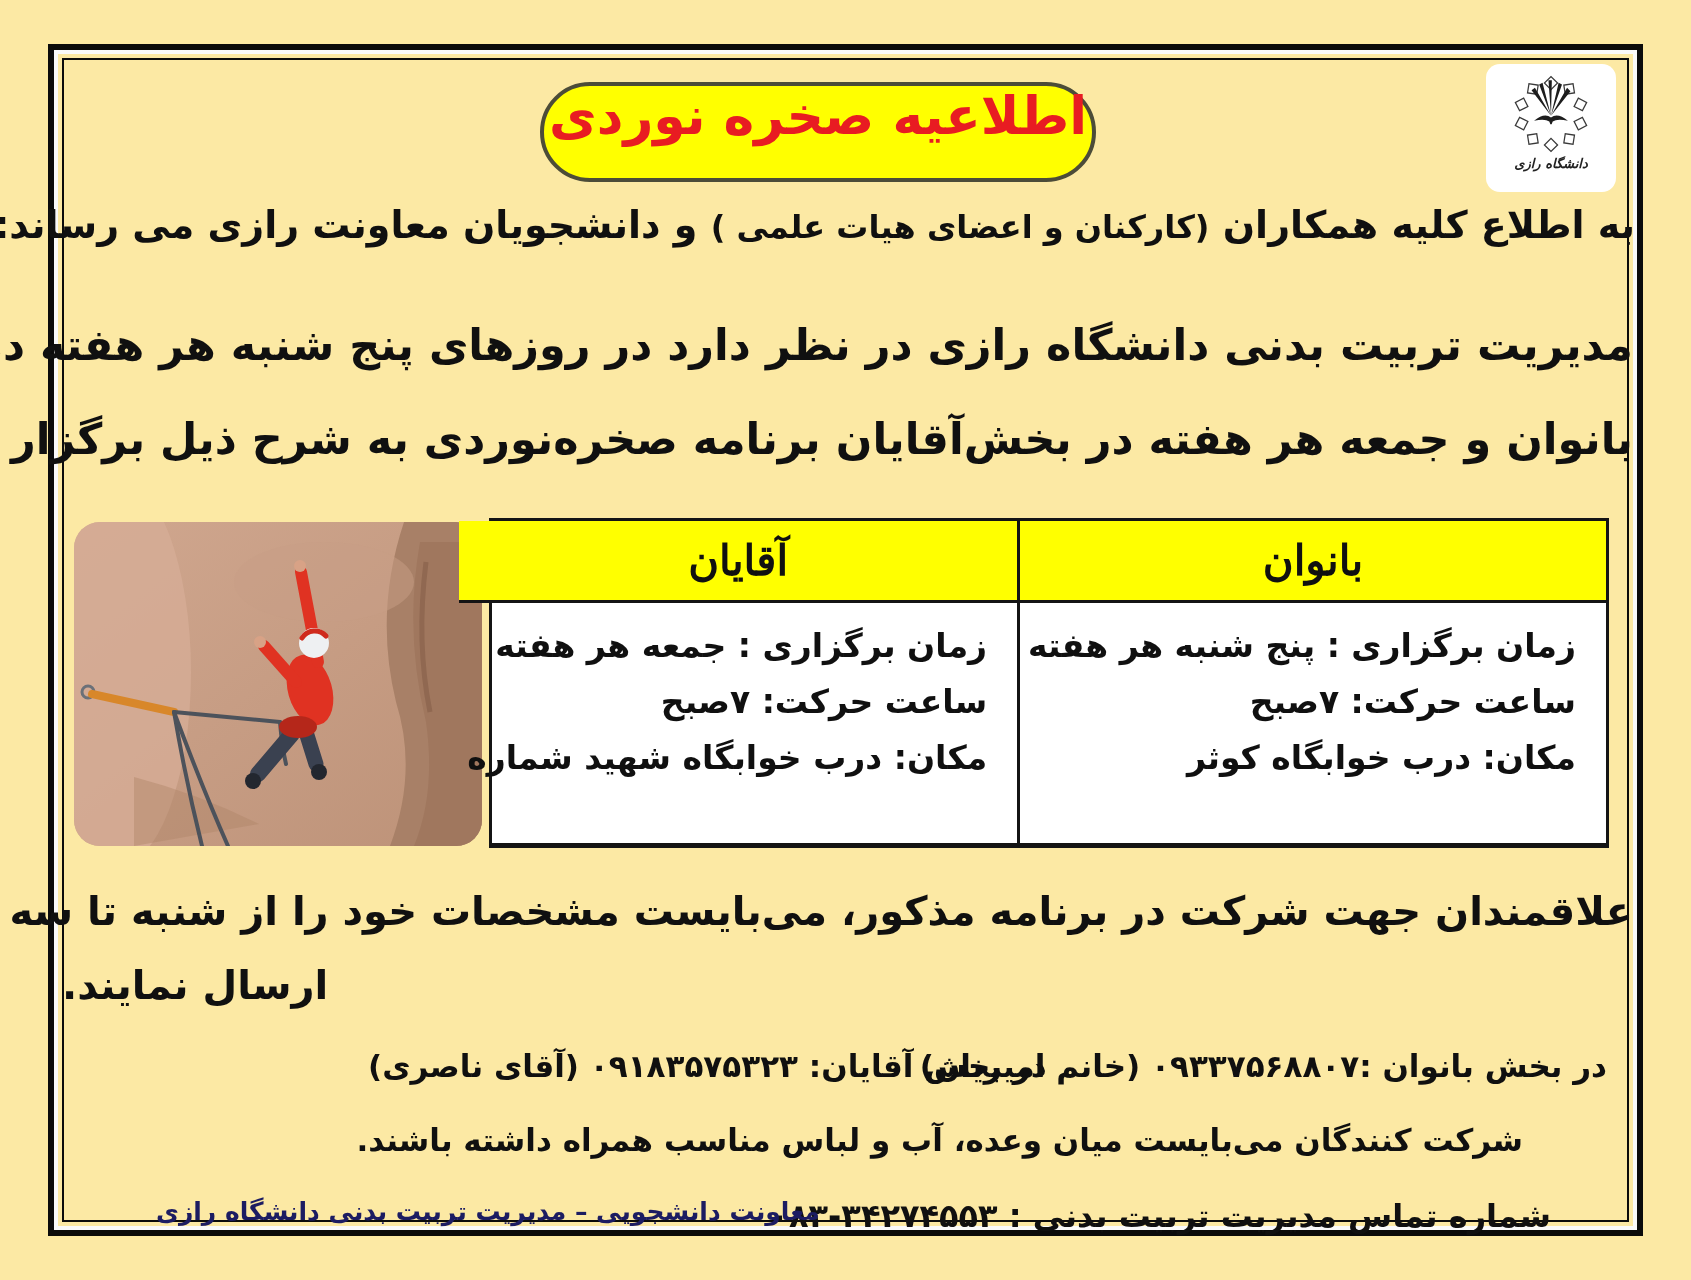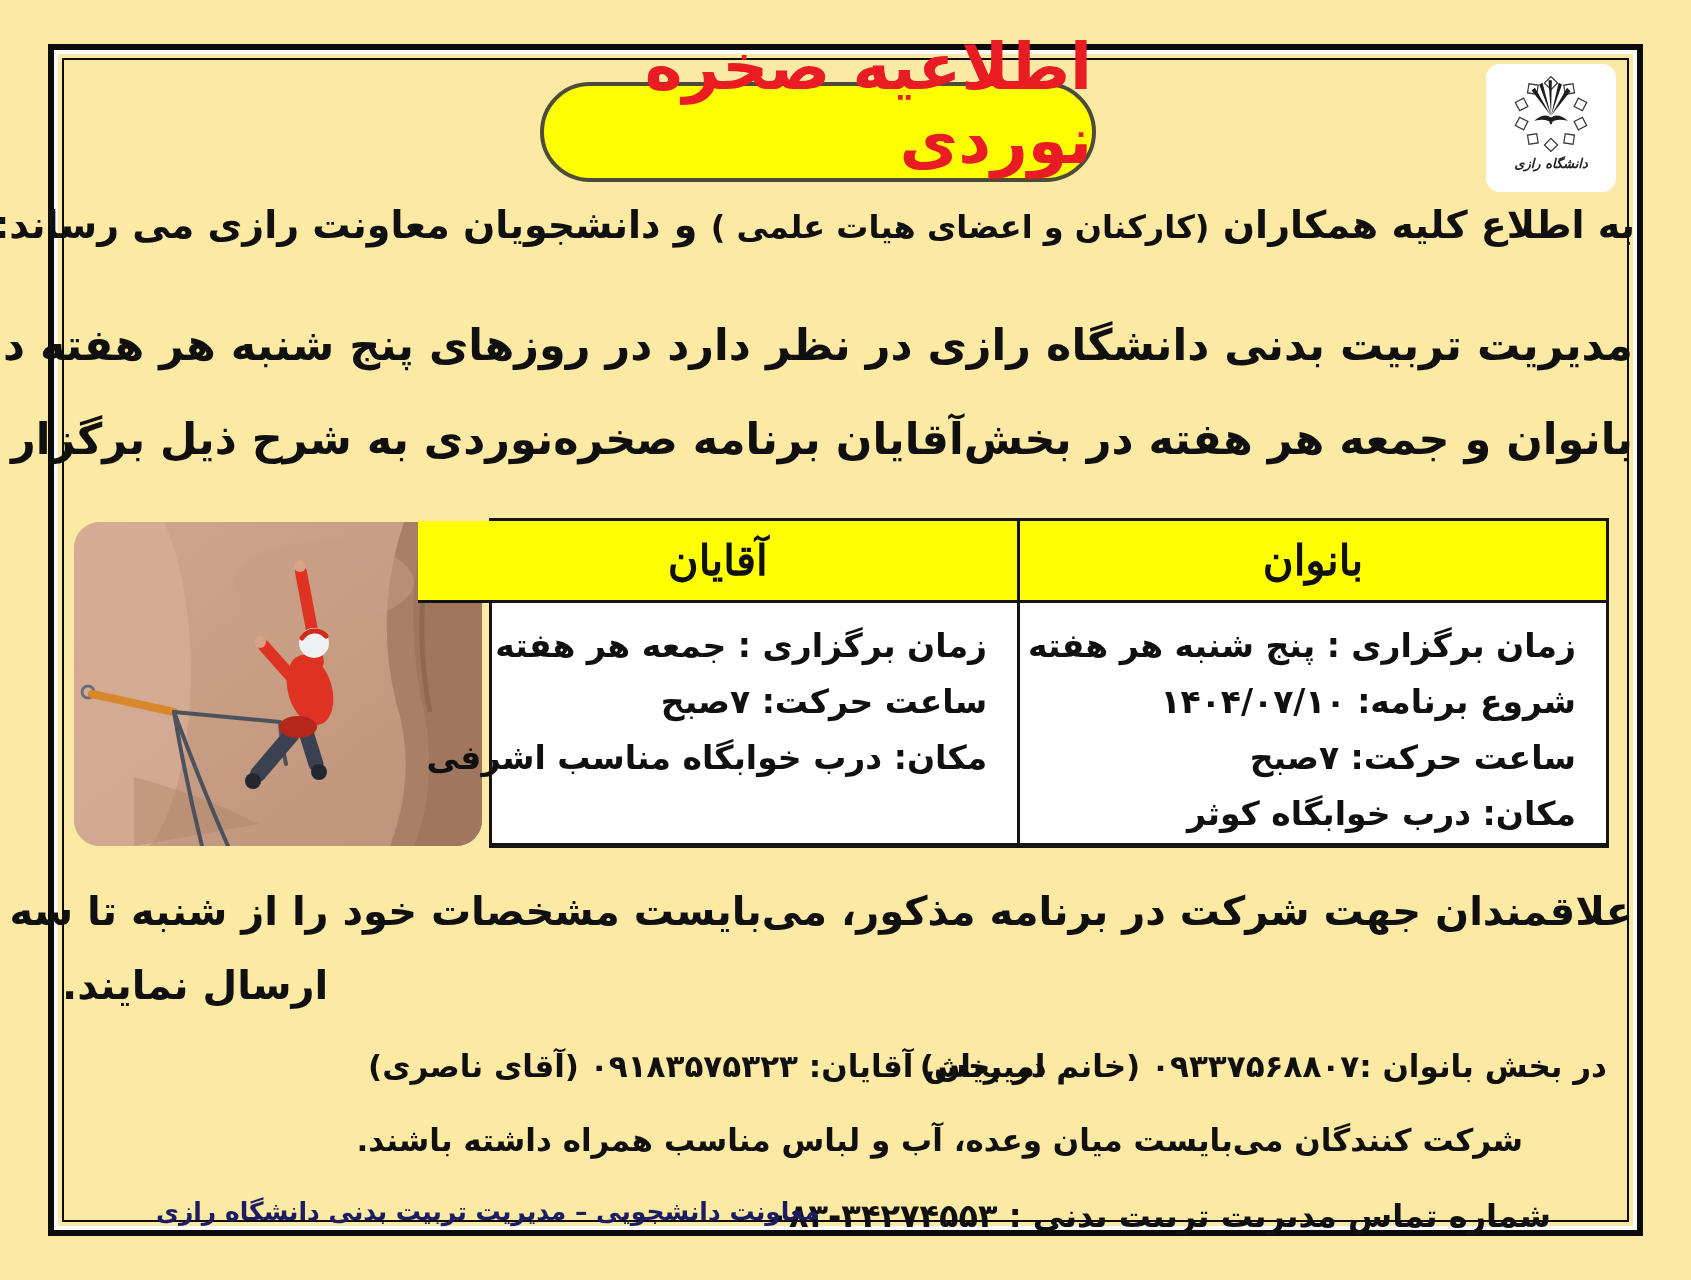--- a/index.html
+++ b/index.html
@@ -12,22 +12,22 @@
   }
   
   .frame-outer{position:absolute; left:48px; top:44px; width:1595px; height:1192px;
     border:6px solid #0b0b0b; box-sizing:border-box;}
   .frame-white{position:absolute; inset:0; border:4px solid #fafafa;}
   .frame-inner{position:absolute; inset:4px; border:2px solid #0b0b0b;}
 
   .title-pill{
     position:absolute; left:540px; top:82px; width:556px; height:100px;
     background:#ffff00; border:4px solid #4c4c38; border-radius:52px;
-    box-sizing:border-box; display:flex; align-items:flex-end; justify-content:center;
-    font-size:64px; font-weight:bold; color:#e81c22; letter-spacing:1px;
+    box-sizing:border-box; display:flex; align-items:flex-start; justify-content:center;
+    font-size:52px; font-weight:bold; color:#e81c22; letter-spacing:1px;
   }
 
   .logo-box{
     position:absolute; left:1486px; top:64px; width:130px; height:128px;
     background:#ffffff; border-radius:14px; text-align:center; box-sizing:border-box;
   }
   .logo-box svg{display:block; margin:4px auto 0;}
   .logo-caption{font-size:13px; font-weight:bold; color:#222; margin-top:-4px; font-style:italic;}
 
   .intro{
@@ -196,31 +196,30 @@
         <path d="M228,116 A15 15 0 0 1 252,114" stroke="#cf2a1c" stroke-width="5" fill="none"></path>
       </g>
     </svg>
   </div>
 
   <div class="table">
     <div class="col col-women">
       <div class="th">بانوان</div>
       <div class="td">
         <div class="trow">زمان برگزاری : پنج شنبه هر هفته</div>
-        <div class="trow">شروع برنامه: ۱۴۰۴/۰۷/۱۰</div>
         <div class="trow">ساعت حرکت: ۷صبح</div>
         <div class="trow">مکان: درب خوابگاه کوثر</div>
       </div>
     </div>
     <div class="col col-men">
       <div class="th">آقایان</div>
       <div class="td">
         <div class="trow">زمان برگزاری : جمعه هر هفته</div>
         <div class="trow">ساعت حرکت: ۷صبح</div>
-        <div class="trow">مکان: درب خوابگاه مناسب اشرفی</div>
+        <div class="trow">مکان: درب خوابگاه شهید شماره</div>
       </div>
     </div>
   </div>
 
   <div class="note1">علاقمندان جهت شرکت در برنامه مذکور، می‌بایست مشخصات خود را از شنبه تا سه شنبه هر هفته به شماره های ذیل</div>
   <div class="note2">ارسال نمایند.</div>
 
   <div class="contact-women">در بخش بانوان :۰۹۳۳۷۵۶۸۸۰۷ (خانم امیریان)</div>
   <div class="contact-men">در بخش آقایان: ۰۹۱۸۳۵۷۵۳۲۳ (آقای ناصری)</div>
 

